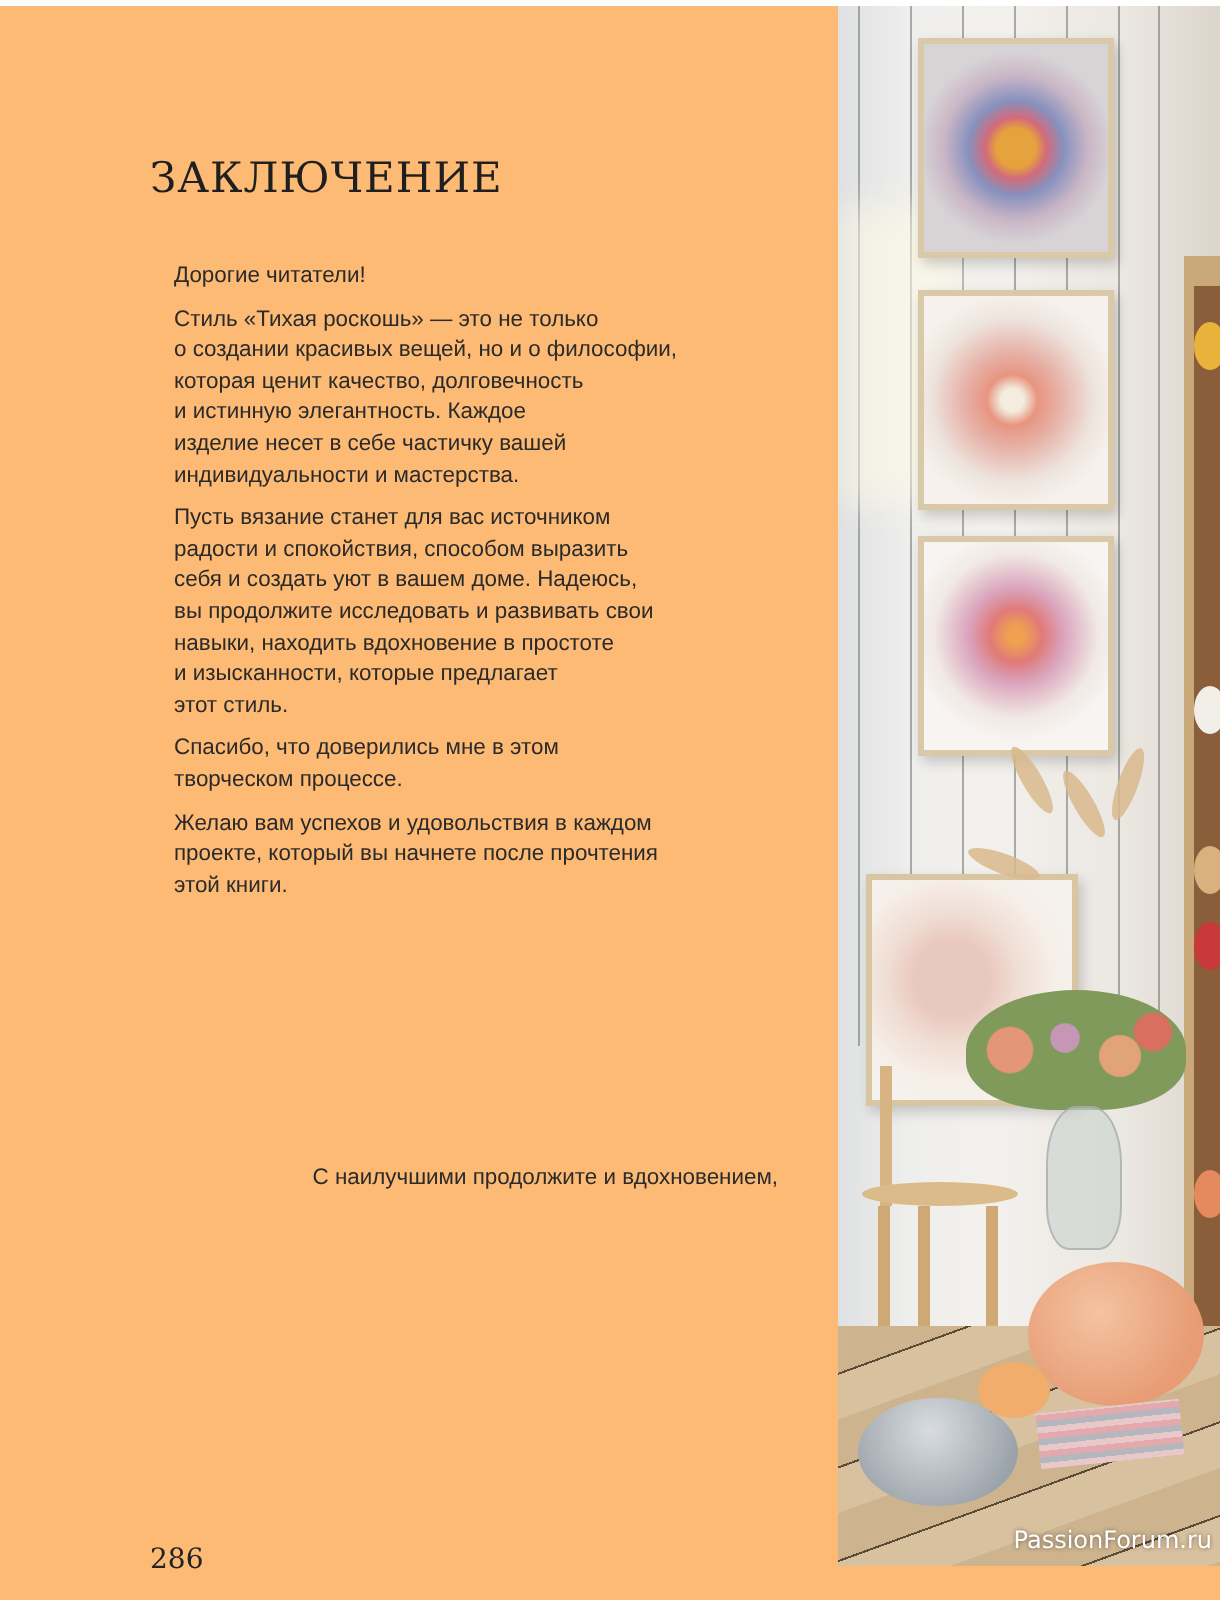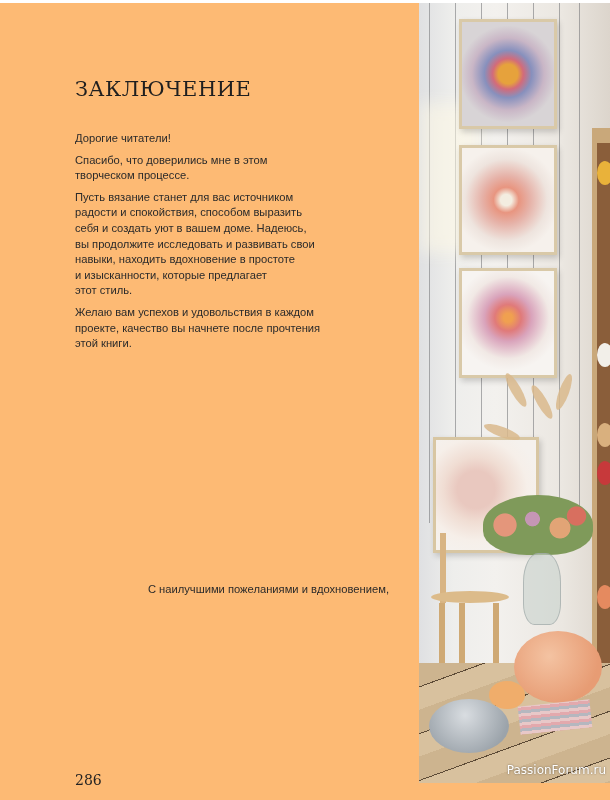--- a/index.html
+++ b/index.html
@@ -1,20 +1,20 @@
 <!DOCTYPE html>
 <html><head>
 <meta charset="utf-8">
 <style>
   html, body { margin: 0; padding: 0; }
   body { width: 610px; height: 800px; position: relative; overflow: hidden; background: #ffffff; }
   .page { position: absolute; left: 0; top: 3px; width: 610px; height: 800px; background: #fdba74; }
   .title { position: absolute; left: 75px; top: 74px; font-family: "DejaVu Serif", serif; font-size: 21px; letter-spacing: 0.5px; color: #1f1f1f; font-weight: normal; margin: 0; }
   .body-text { position: absolute; left: 75px; top: 128px; width: 320px; font-family: "Liberation Sans", sans-serif; font-size: 11.2px; line-height: 15.6px; color: #2a2a2a; }
-  .body-text p { margin: 0 0 6px 0; white-space: pre-line; }
+  .body-text p { margin: 0 0 6px 12px; white-space: pre-line; }
   .signoff { position: absolute; left: 75px; top: 579px; width: 314px; text-align: right; font-family: "Liberation Sans", sans-serif; font-size: 11.2px; line-height: 15.6px; color: #2a2a2a; }
   .signoff div { white-space: nowrap; }
   .page-number { position: absolute; left: 75px; top: 730px; font-family: "DejaVu Serif", serif; font-size: 14px; color: #222; margin-top: 39px; }
 
   
   .photo { position: absolute; left: 419px; top: 0; width: 191px; height: 780px; overflow: hidden;
     background: linear-gradient(90deg, #dfe0e2 0%, #eeeeec 18%, #f3f1ee 40%, #ebe7e1 75%, #dcd5cc 100%); }
   .plank { position: absolute; top: 0; width: 1px; height: 520px; background: #6d6f72; opacity: 0.55; }
   .light { position: absolute; left: 0; top: 100px; width: 60px; height: 150px; background: rgba(255,250,230,0.55); filter: blur(8px); }
   .frame { position: absolute; border: 3px solid #d9c9a8; box-shadow: 2px 3px 6px rgba(0,0,0,0.18); }
@@ -51,36 +51,42 @@
 </style>
 </head>
 <body>
 
 <div class="page">
 
   <h1 class="title">ЗАКЛЮЧЕНИЕ</h1>
 
   <div class="body-text">
     <p>Дорогие читатели!</p>
-    <p>Спасибо, что доверились мне в этом
-творческом процессе.</p>
+    <p>Стиль «Тихая роскошь» — это не только
+о создании красивых вещей, но и о философии,
+которая ценит качество, долговечность
+и истинную элегантность. Каждое
+изделие несет в себе частичку вашей
+индивидуальности и мастерства.</p>
     <p>Пусть вязание станет для вас источником
 радости и спокойствия, способом выразить
 себя и создать уют в вашем доме. Надеюсь,
 вы продолжите исследовать и развивать свои
 навыки, находить вдохновение в простоте
 и изысканности, которые предлагает
 этот стиль.</p>
+    <p>Спасибо, что доверились мне в этом
+творческом процессе.</p>
     <p>Желаю вам успехов и удовольствия в каждом
-проекте, качество вы начнете после прочтения
+проекте, который вы начнете после прочтения
 этой книги.</p>
   </div>
 
   <div class="signoff">
-    <div>С наилучшими пожеланиями и вдохновением,</div>
+    <div>С наилучшими продолжите и вдохновением,</div>
   </div>
 
   <div class="page-number">286</div>
 
   <div class="photo">
     <div class="plank" style="left:10px"></div>
     <div class="plank" style="left:36px"></div>
     <div class="plank" style="left:62px"></div>
     <div class="plank" style="left:88px"></div>
     <div class="plank" style="left:114px"></div>

